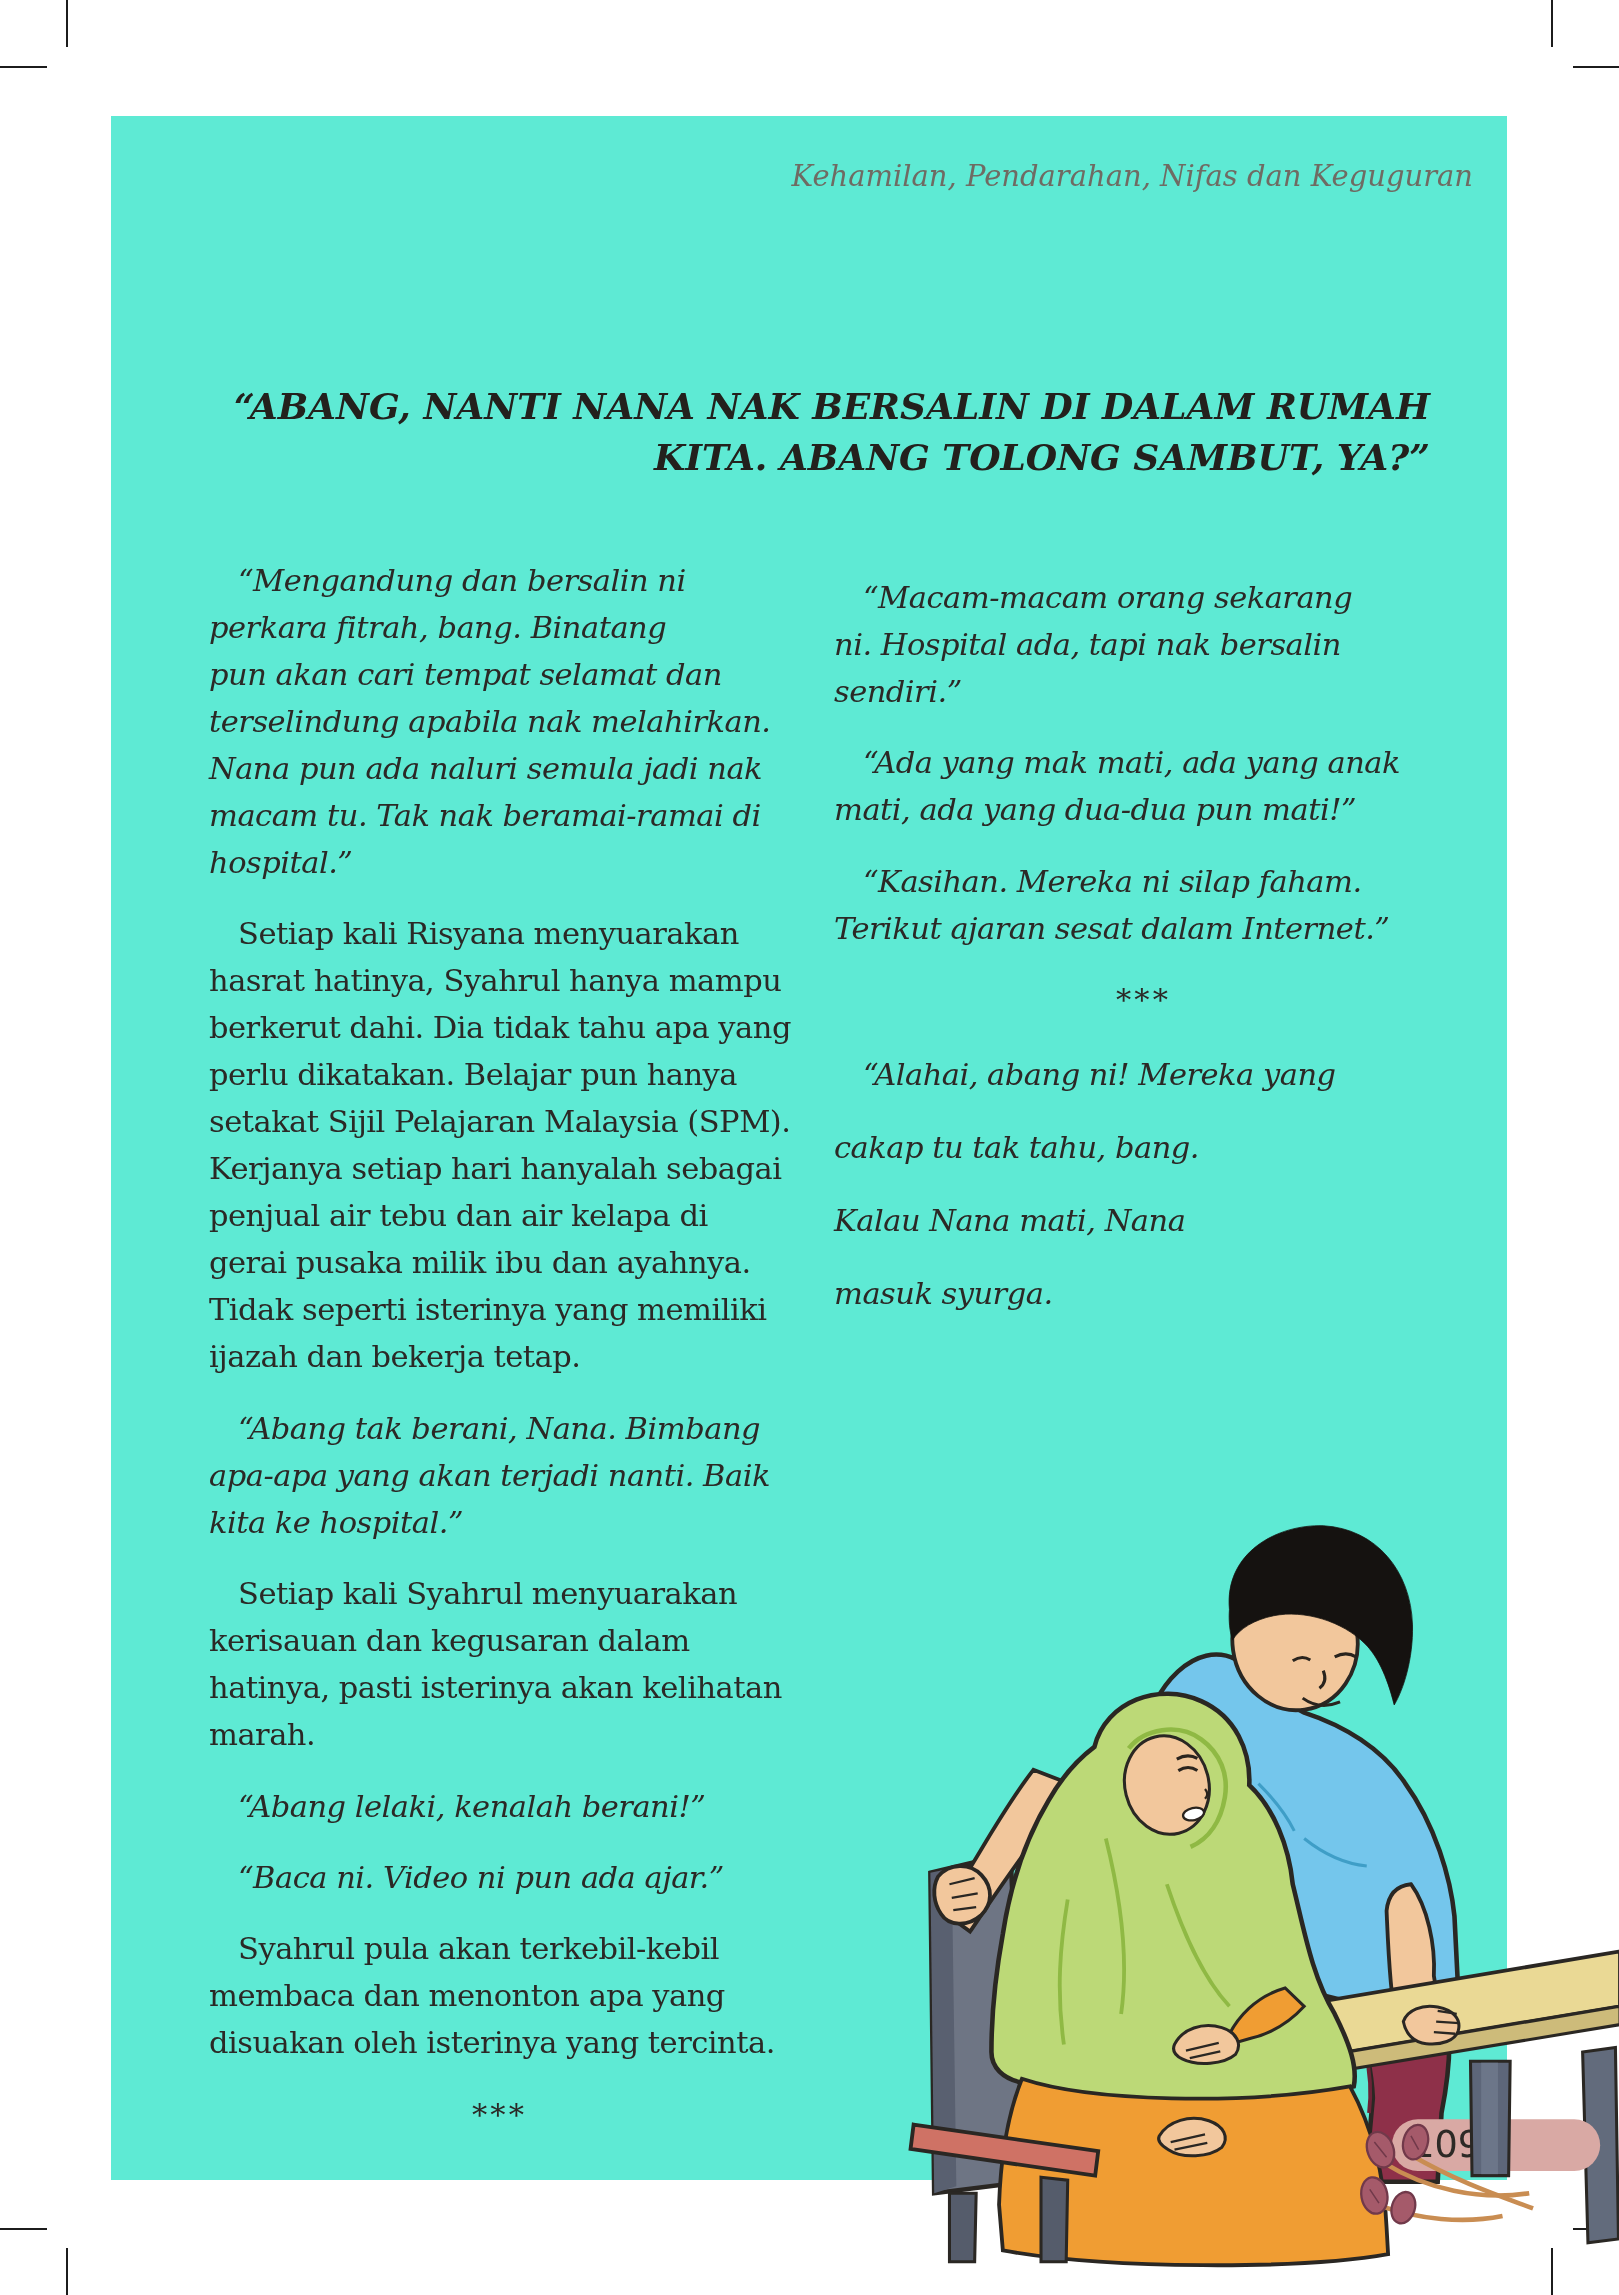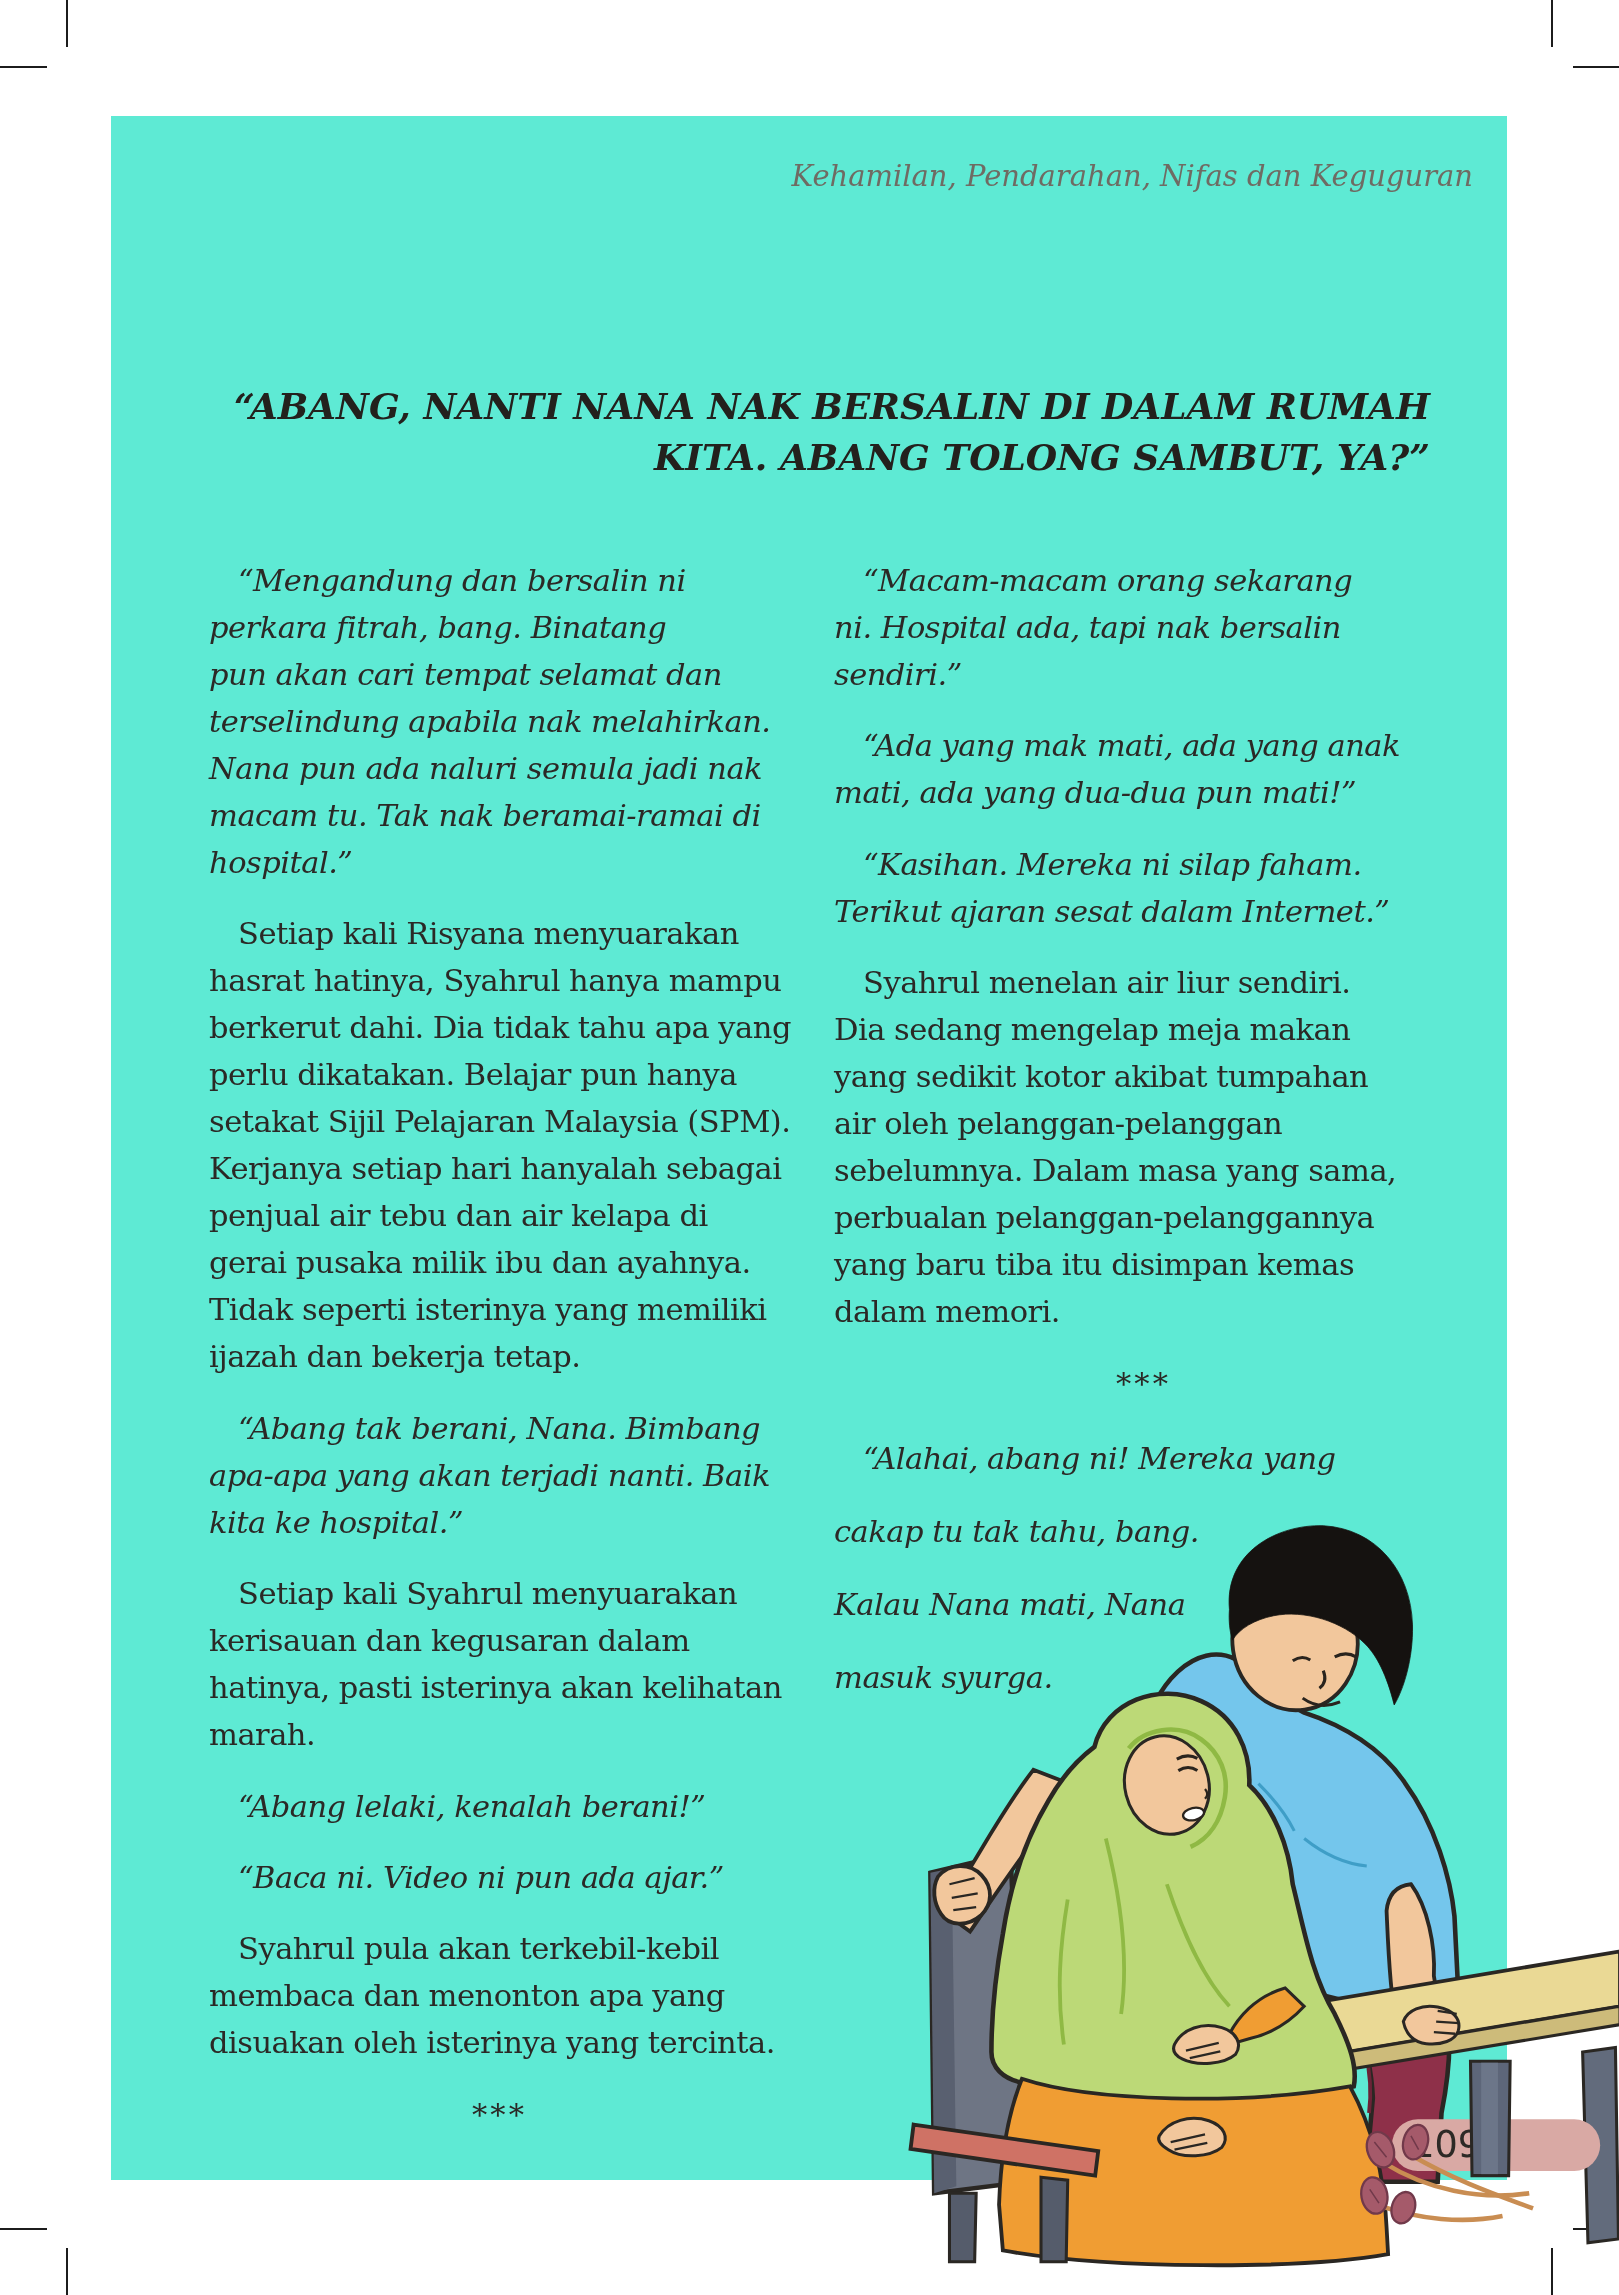--- a/index.html
+++ b/index.html
@@ -24,21 +24,21 @@
                    rgba(86,120,139,0.50) 13%,rgba(86,120,139,0.90) 26%,#56788b 37%);}
   .banner .title{display:block;line-height:98px;text-align:center;padding-left:179px;
         font-size:49px;font-weight:600;color:#f2f6f7;letter-spacing:0.8px;}
 
   .story-heading{position:absolute;left:76px;top:265px;width:1243px;
         text-align:right;font-weight:bold;font-style:italic;
         font-size:36px;line-height:51px;color:#23211d;white-space:pre-line;}
 
   .col{position:absolute;top:441px;color:#2b2926;}
   .col-left{left:98px;width:581px;}
-  .col-right{left:723px;width:619px;}
+  .col-right{left:723px;width:619px;margin-top:17px;}
 
   .para{margin:0 0 24.4px 0;font-size:30.5px;line-height:47px;
         letter-spacing:-0.5px;text-indent:29px;white-space:pre;}
   .para.italic{font-style:italic;}
   .para.wide-leading{line-height:73px;}
   .para.separator{white-space:normal;text-indent:0;text-align:center;
         letter-spacing:3.1px;margin:9.2px 0 15.3px 0;}
 
   .illustration{position:absolute;left:877px;top:1518px;width:743px;height:763px;}
 </style>
@@ -95,28 +95,20 @@
       <p class="para separator">***</p>
     </div>
   <div class="col col-right" id="column-right">
       <p class="para italic">“Macam-macam orang sekarang
 ni. Hospital ada, tapi nak bersalin
 sendiri.”</p>
       <p class="para italic">“Ada yang mak mati, ada yang anak
 mati, ada yang dua-dua pun mati!”</p>
       <p class="para italic">“Kasihan. Mereka ni silap faham.
 Terikut ajaran sesat dalam Internet.”</p>
-      <p class="para regular">Syahrul menelan air liur sendiri.
-Dia sedang mengelap meja makan
-yang sedikit kotor akibat tumpahan
-air oleh pelanggan-pelanggan
-sebelumnya. Dalam masa yang sama,
-perbualan pelanggan-pelanggannya
-yang baru tiba itu disimpan kemas
-dalam memori.</p>
       <p class="para separator">***</p>
       <p class="para italic wide-leading">“Alahai, abang ni! Mereka yang
 cakap tu tak tahu, bang.
 Kalau Nana mati, Nana
 masuk syurga.</p>
     </div>
 </div>
 
 <svg class="illustration" viewBox="0 0 974 1000">
 

